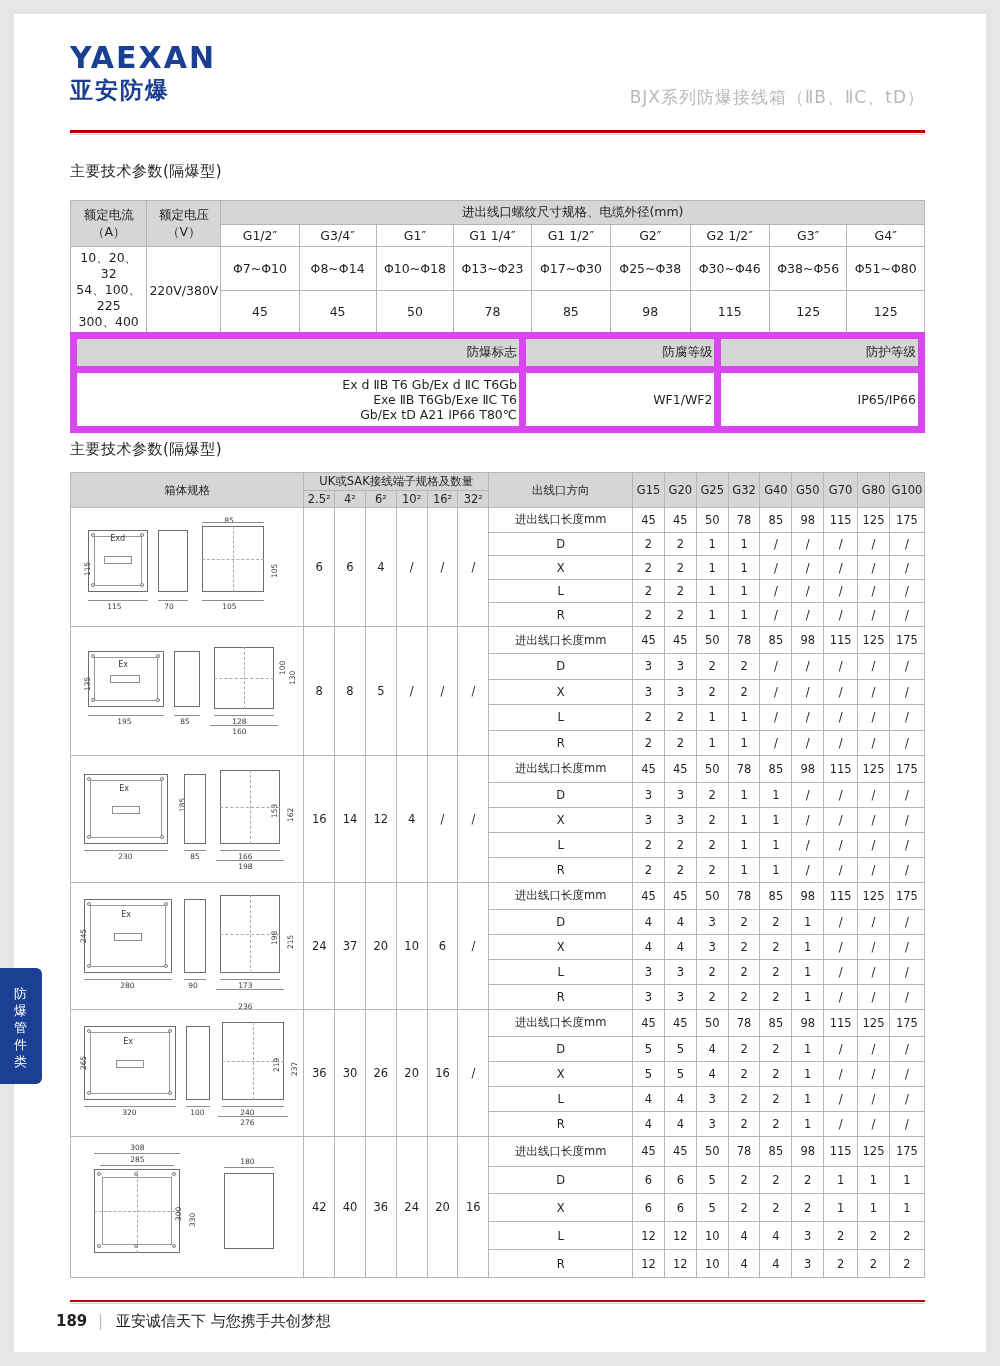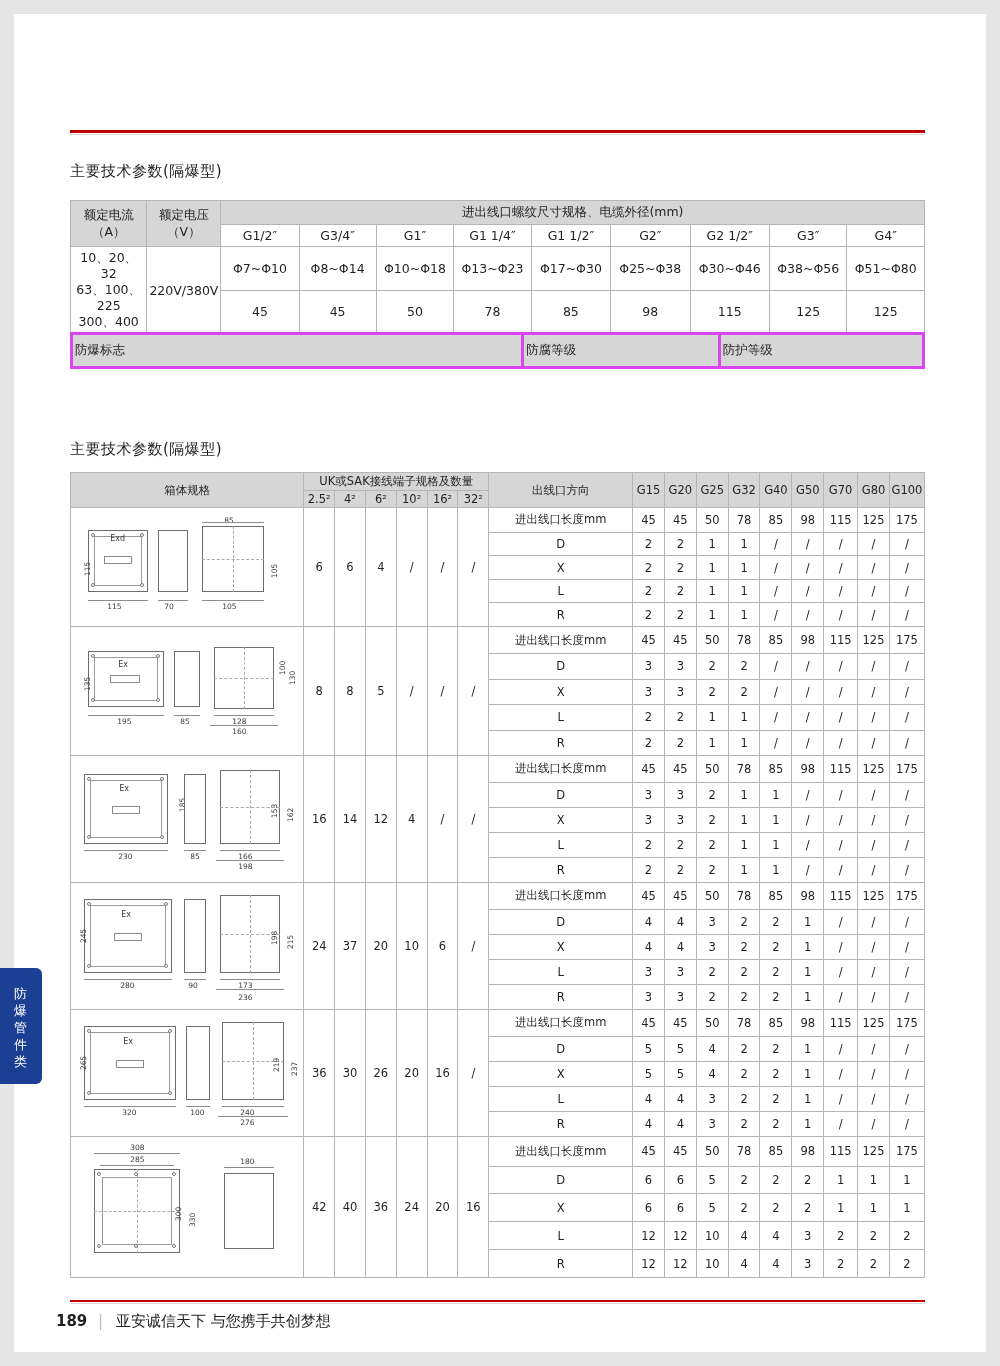--- a/index.html
+++ b/index.html
@@ -85,22 +85,22 @@
     font-weight: normal;
   }
   .t1 .hd { background: #d6d6d6; }
   .t2 {
     position: absolute;
     left: 70px; top: 332px;
     width: 855px;
     font-size: 12.5px;
   }
   .t2 td, .t2 th {
-    border: 3px solid #d946ef;
-    text-align: left;
+    border: 7px solid #d946ef;
+    text-align: right;
     vertical-align: middle;
     padding: 4px 2px;
     color: #231f20;
     font-weight: normal;
   }
   .t2 .hd { background: #d6d6d6; height: 34px; }
   .t2 .body-cell { height: 48px; line-height: 15px; }
 
   .t3 {
     position: absolute;
@@ -220,20 +220,25 @@
 <body>
 
 <div class="page">
 
   <div class="edge-mark" style="left:0;top:0;width:1000px;height:14px;"></div>
   <div class="edge-mark" style="left:0;top:1352px;width:1000px;height:14px;"></div>
   <div class="edge-mark" style="left:0;top:0;width:14px;height:1366px;"></div>
   <div class="edge-mark" style="left:986px;top:0;width:14px;height:1366px;"></div>
 
   <div class="header">
+    <div class="logo-block">
+      <div class="logo-en">YAEXAN</div>
+      <div class="logo-cn">亚安防爆</div>
+    </div>
+    <div class="header-title">BJX系列防爆接线箱（ⅡB、ⅡC、tD）</div>
   </div>
   <div class="header-rule"></div>
   <div class="header-rule2"></div>
 
   <div class="sec-title" style="left:70px; top:162px;">主要技术参数(隔爆型)</div>
 
   <table class="t1">
     <colgroup>
       <col style="width:78px">
         <col style="width:68px">
@@ -266,21 +271,21 @@
       <td>G1 1/4″</td>
       <td>G1 1/2″</td>
       <td>G2″</td>
       <td>G2 1/2″</td>
       <td>G3″</td>
       <td>G4″</td>
     </tr>
     <tr>
       <td rowspan="2" style="line-height:16px;">
         <span>10、20、32</span><br>
-        <span>63、100、225</span><br>
+        <span>54、100、225</span><br>
         <span>300、400</span>
       </td>
       <td rowspan="2">220V/380V</td>
       <td>Φ7~Φ10</td>
       <td>Φ8~Φ14</td>
       <td>Φ10~Φ18</td>
       <td>Φ13~Φ23</td>
       <td>Φ17~Φ30</td>
       <td>Φ25~Φ38</td>
       <td>Φ30~Φ46</td>
@@ -305,20 +310,29 @@
     <colgroup>
       <col style="width:453px">
         <col style="width:197px">
         <col style="width:205px">
     </colgroup>
     <tbody>
         <tr>
       <td class="hd">防爆标志</td>
       <td class="hd">防腐等级</td>
       <td class="hd">防护等级</td>
+    </tr>
+    <tr>
+      <td class="body-cell">
+        <span>Ex d ⅡB T6 Gb/Ex d ⅡC T6Gb</span><br>
+        <span>Exe ⅡB T6Gb/Exe ⅡC T6</span><br>
+        <span>Gb/Ex tD A21 IP66 T80℃</span>
+      </td>
+      <td class="body-cell">WF1/WF2</td>
+      <td class="body-cell">IP65/IP66</td>
     </tr>
   </tbody>
     </table>
 
   <div class="sec-title" style="left:70px; top:440px;">主要技术参数(隔爆型)</div>
 
   <table class="t3">
     <colgroup>
       <col style="width:226px">
       <col style="width:30px">
@@ -664,21 +678,21 @@
           <div class="dim-line" style="left:110px; top:96px; width:22px; height:1px;"></div>
           <div class="dim-txt" style="left:114px; top:98px;">90</div>
           <div class="dim-box" style="left:146px; top:12px; width:60px; height:78px;"></div>
           <div class="dash-v" style="left:176px; top:12px; height:78px;"></div>
           <div class="dash-h" style="left:146px; top:51px; width:60px;"></div>
           <div class="dim-txt vert" style="left:196px; top:62px;">198</div>
           <div class="dim-txt vert" style="left:212px; top:66px;">215</div>
           <div class="dim-line" style="left:146px; top:96px; width:60px; height:1px;"></div>
           <div class="dim-txt" style="left:164px; top:98px;">173</div>
           <div class="dim-line" style="left:142px; top:106px; width:68px; height:1px;"></div>
-          <div class="dim-txt" style="left:164px; top:110px;">236</div>
+          <div class="dim-txt" style="left:164px; top:119px;">236</div>
         </div>
       </td>
       <td rowspan="5">24</td>
       <td rowspan="5">37</td>
       <td rowspan="5">20</td>
       <td rowspan="5">10</td>
       <td rowspan="5">6</td>
       <td rowspan="5">/</td>
       <td class="row-label">进出线口长度mm</td>
       <td>45</td>

